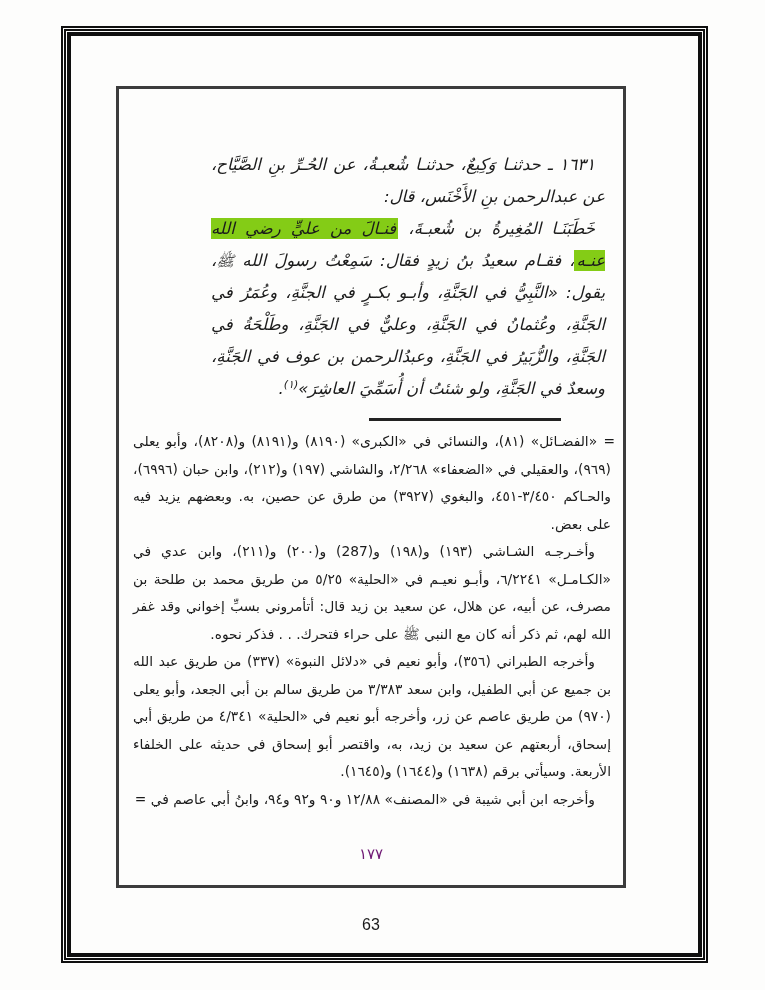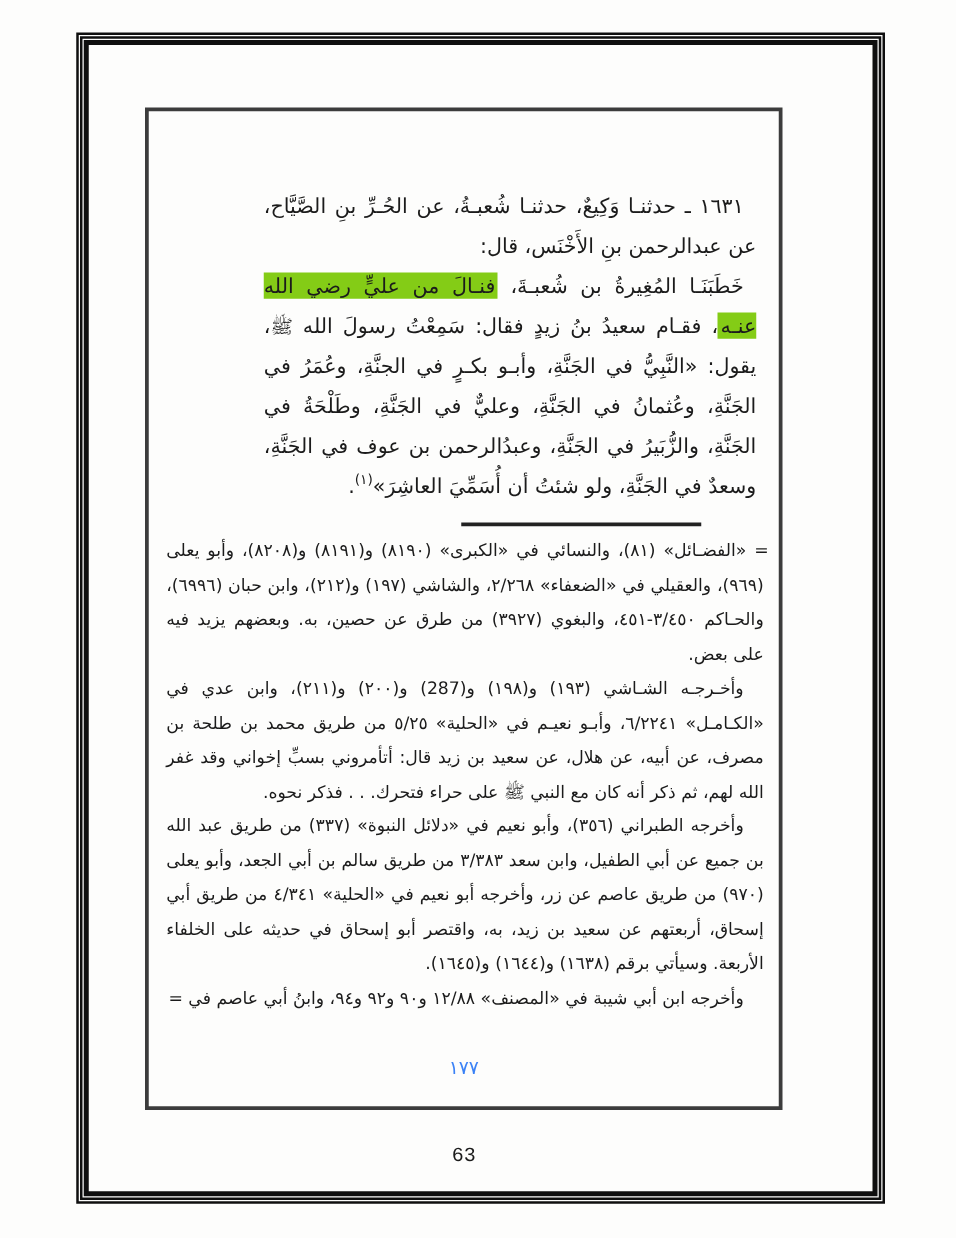--- a/index.html
+++ b/index.html
@@ -12,38 +12,38 @@
   .frame-outer { position:absolute; left:61px; top:26px; width:647px; height:937px;
     border:2px solid #0f0f0f; box-sizing:border-box; }
   .frame-mid   { position:absolute; inset:1px; border:2px solid #0f0f0f; }
   .frame-inner-line { position:absolute; inset:1px; border:4px solid #0f0f0f; }
   
   .text-frame { position:absolute; left:116px; top:86px; width:510px; height:802px;
     border:3px solid #3c3c3c; box-sizing:border-box; }
   .content { position:absolute; inset:0; direction:rtl; color:#1b1b1b; }
   
   .body-text { padding:60px 18px 0 92px; font-size:16.5px; line-height:32px;
-    text-align:justify; text-justify:inter-word; }
+    text-align:justify; text-justify:inter-word;font-style:italic; }
   .para { margin:0; text-indent:10px; }
   .highlight { background:#84cc16; padding:1px 2px; }
   .fn-ref { font-size:11px; vertical-align:super; line-height:0; }
   .saw { font-size:0.9em; }
   
   .fn-sep { width:192px; border-top:3px solid #222;
     margin:13px 62px 7px auto; }
   
   .footnotes { padding:0 12px 0 14px; font-size:13.8px; line-height:27.5px;
     text-align:justify; text-justify:inter-word; }
   .fn { margin:0; text-indent:16px; }
   .fn-cont { text-indent:-4px; }
   
   .page-num-inner { position:absolute; bottom:22px; left:0; right:0;
-    text-align:center; font-size:15px; color:#3b82f6; }
+    text-align:center; font-size:15px; color:#701a75; }
   .page-num-outer { position:absolute; top:916px; left:116px; width:510px;
-    text-align:center; font-family:Liberation Mono, monospace; font-size:16px; color:#1b1b1b; }
+    text-align:center; font-family:Liberation Sans, sans-serif; font-size:16px; color:#1b1b1b; }
 </style>
 </head>
 <body>
 
 <div class="frame-outer">
   <div class="frame-mid">
     <div class="frame-inner-line"></div>
   </div>
 </div>
 

